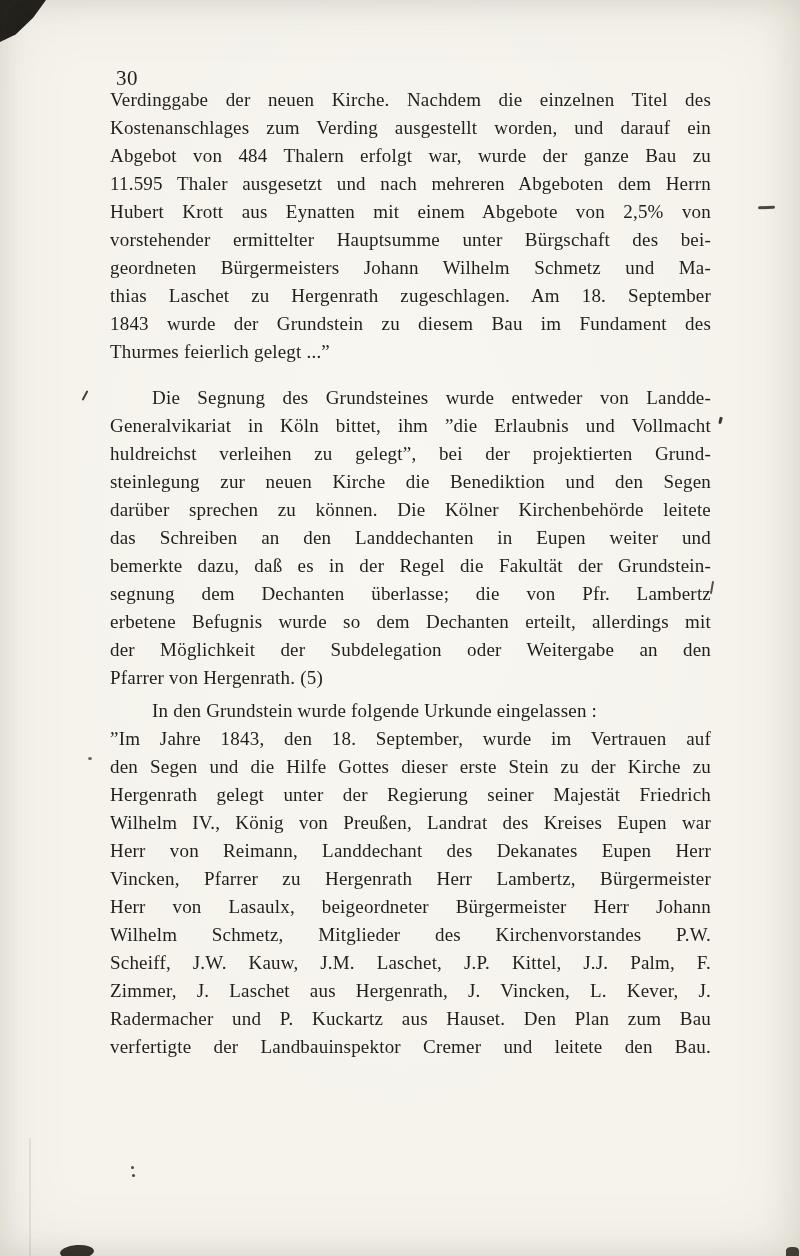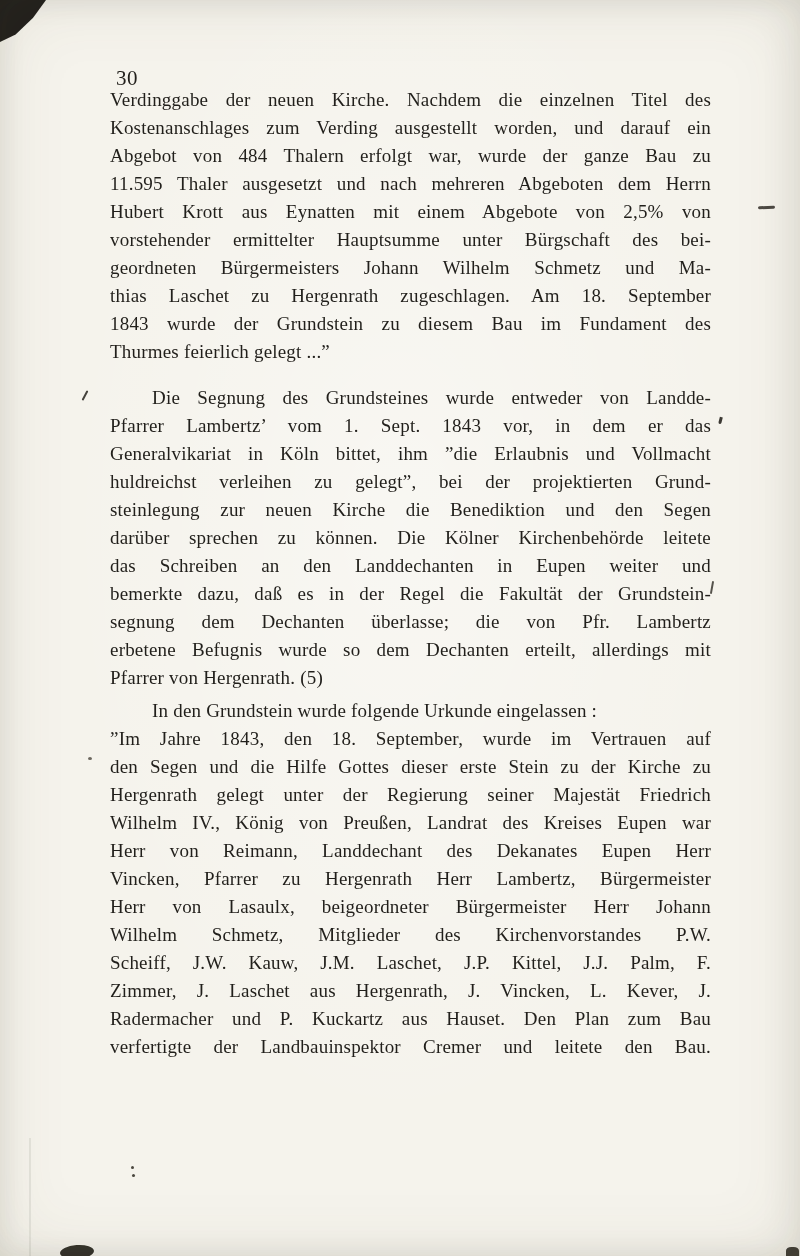--- a/index.html
+++ b/index.html
@@ -134,29 +134,29 @@
         <div class="line">11.595 Thaler ausgesetzt und nach mehreren Abgeboten dem Herrn</div>
         <div class="line">Hubert Krott aus Eynatten mit einem Abgebote von 2,5% von</div>
         <div class="line">vorstehender ermittelter Hauptsumme unter Bürgschaft des bei-</div>
         <div class="line">geordneten Bürgermeisters Johann Wilhelm Schmetz und Ma-</div>
         <div class="line">thias Laschet zu Hergenrath zugeschlagen. Am 18. September</div>
         <div class="line">1843 wurde der Grundstein zu diesem Bau im Fundament des</div>
         <div class="line no-justify">Thurmes feierlich gelegt ...”</div>
       </div>
       <div class="paragraph" style="margin-top: 18px;">
         <div class="line" style="text-indent: 42px;">Die Segnung des Grundsteines wurde entweder von Landde-</div>
-        <div class="line">Pfarrer Lambertz’ vom 1. Sept. 1843 vor, in dem er das</div>
         <div class="line">Generalvikariat in Köln bittet, ihm ”die Erlaubnis und Vollmacht</div>
         <div class="line">huldreichst verleihen zu gelegt”, bei der projektierten Grund-</div>
         <div class="line">steinlegung zur neuen Kirche die Benediktion und den Segen</div>
         <div class="line">darüber sprechen zu können. Die Kölner Kirchenbehörde leitete</div>
         <div class="line">das Schreiben an den Landdechanten in Eupen weiter und</div>
         <div class="line">bemerkte dazu, daß es in der Regel die Fakultät der Grundstein-</div>
         <div class="line">segnung dem Dechanten überlasse; die von Pfr. Lambertz</div>
         <div class="line">erbetene Befugnis wurde so dem Dechanten erteilt, allerdings mit</div>
+        <div class="line">der Möglichkeit der Subdelegation oder Weitergabe an den</div>
         <div class="line no-justify">Pfarrer von Hergenrath. (5)</div>
       </div>
       <div class="paragraph" style="margin-top: 5px;">
         <div class="line no-justify" style="text-indent: 42px;">In den Grundstein wurde folgende Urkunde eingelassen :</div>
       </div>
       <div class="paragraph">
         <div class="line">”Im Jahre 1843, den 18. September, wurde im Vertrauen auf</div>
         <div class="line">den Segen und die Hilfe Gottes dieser erste Stein zu der Kirche zu</div>
         <div class="line">Hergenrath gelegt unter der Regierung seiner Majestät Friedrich</div>
         <div class="line">Wilhelm IV., König von Preußen, Landrat des Kreises Eupen war</div>

